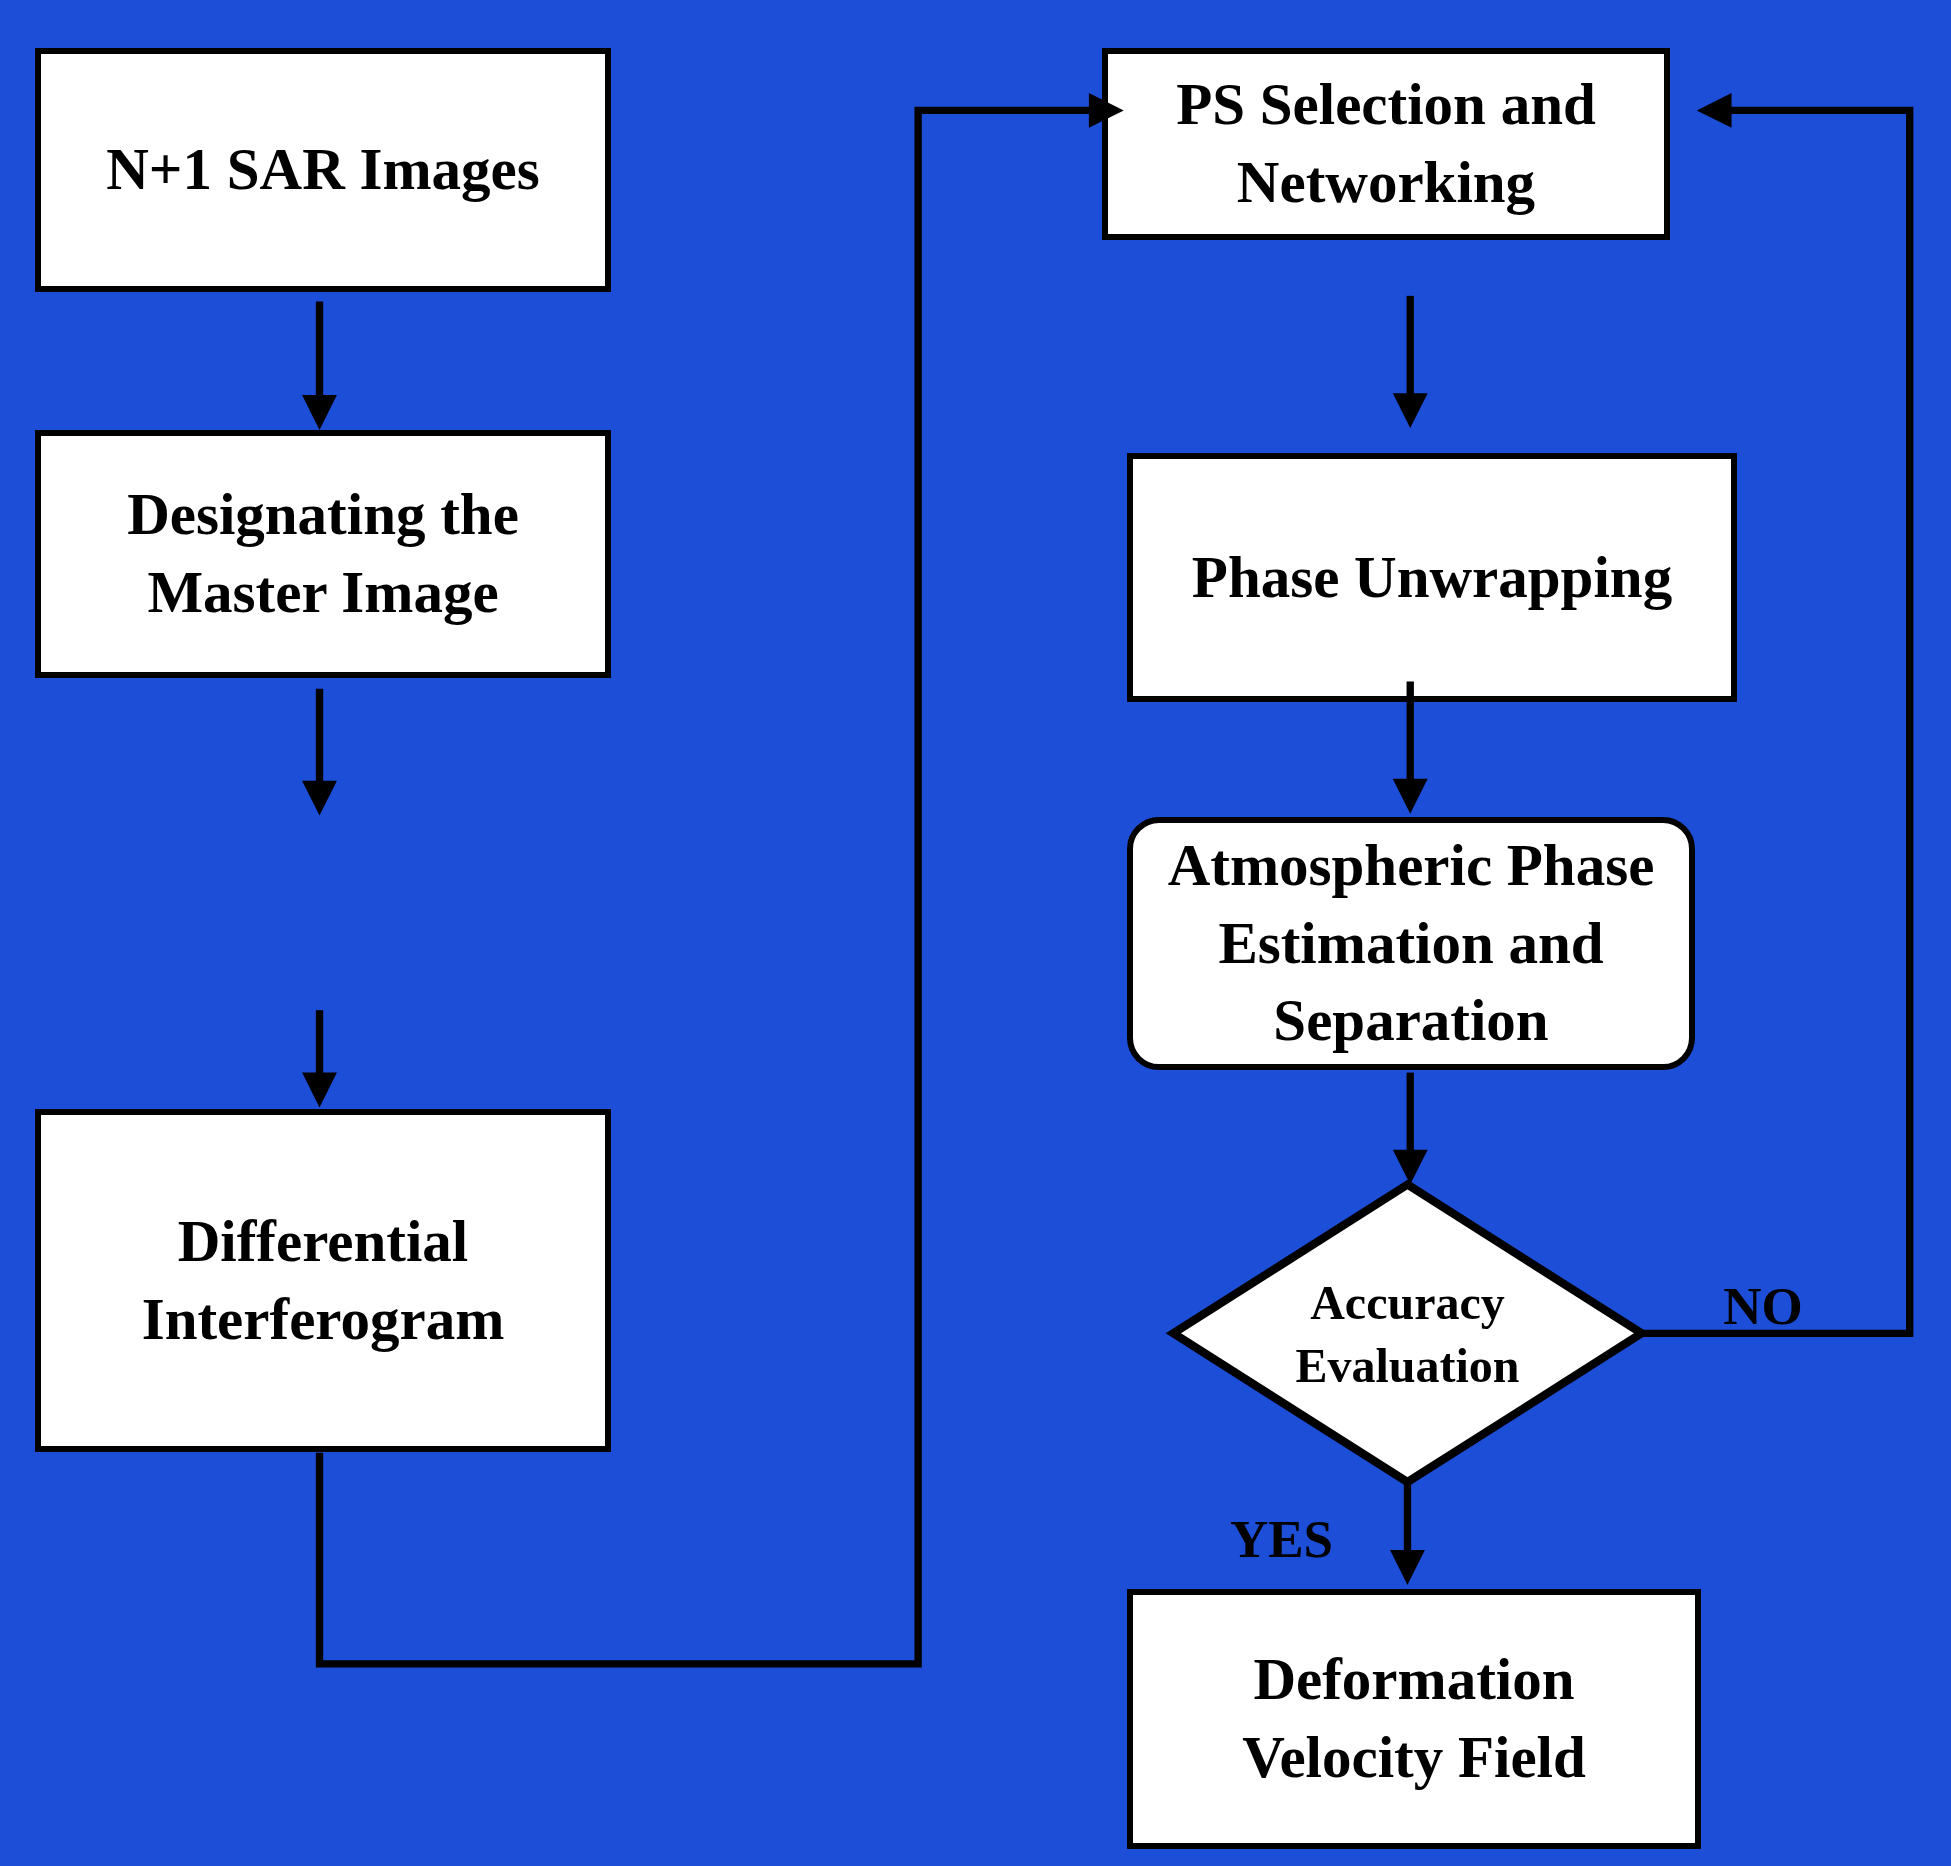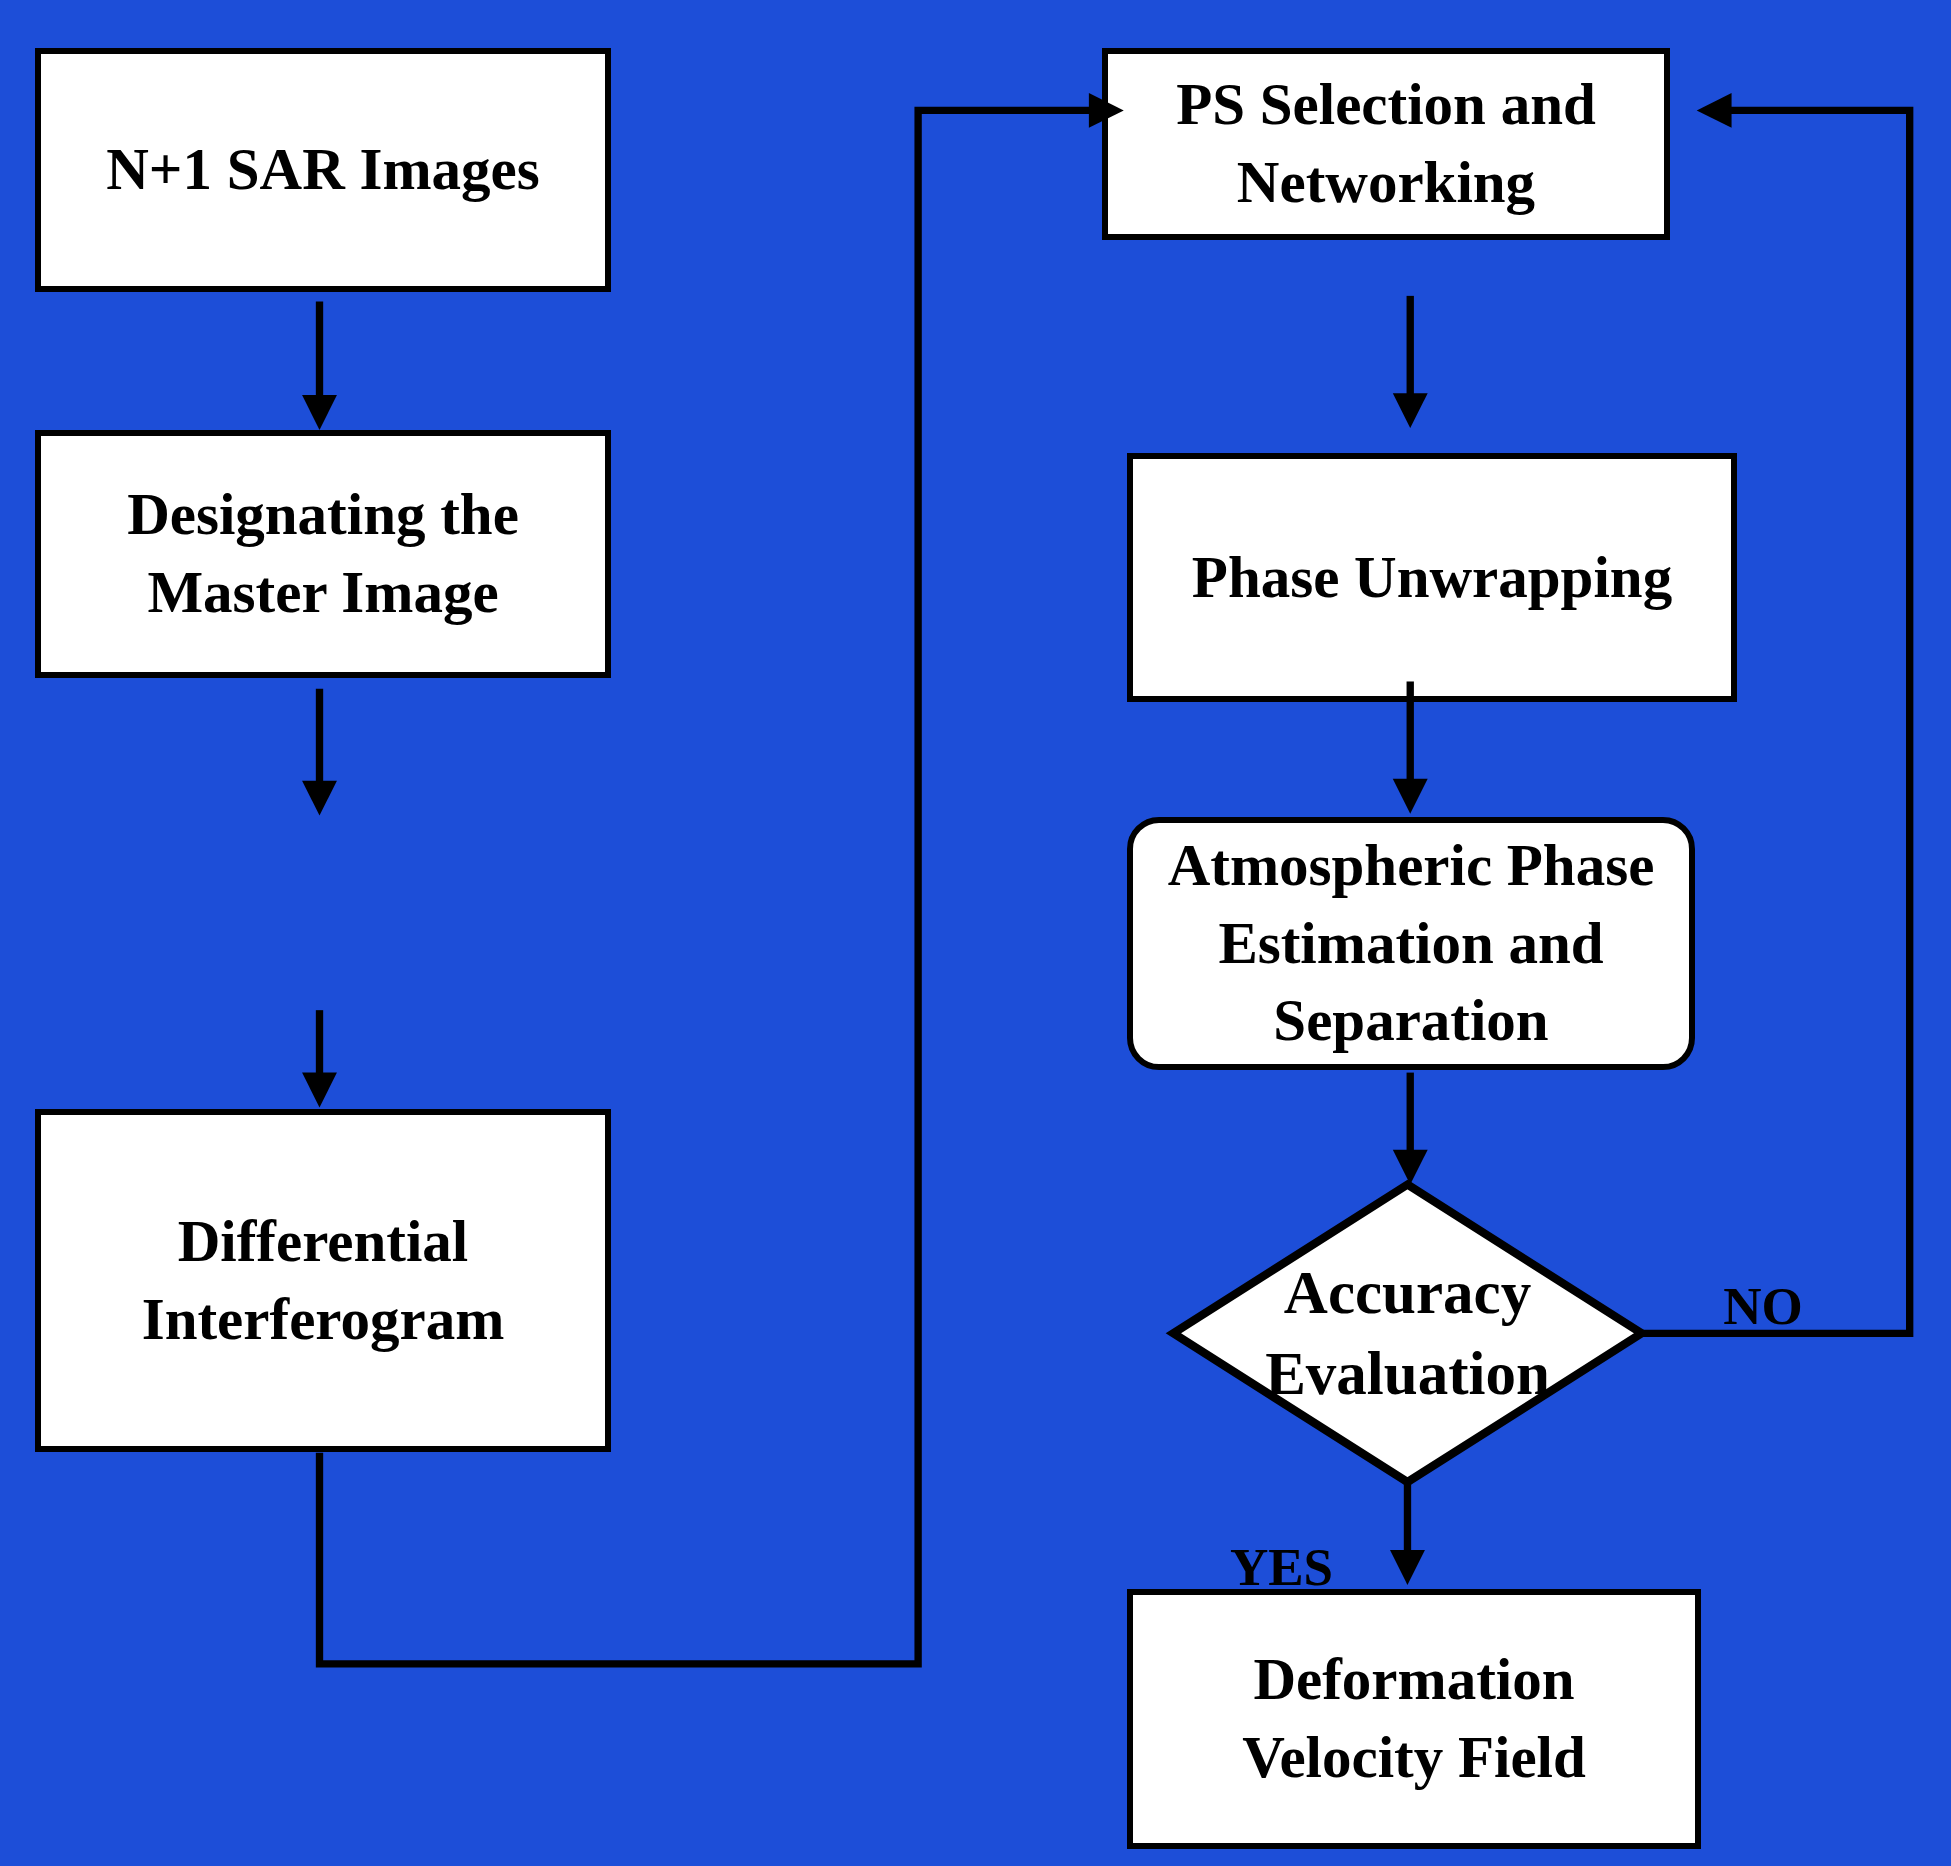--- a/index.html
+++ b/index.html
@@ -54,23 +54,23 @@
   #n-sar     { left: 35px;   top: 48px;   width: 576px; height: 244px; }
   #n-master  { left: 35px;   top: 430px;  width: 576px; height: 248px; }
   #n-reg     { left: 35px;   top: 817px;  width: 576px; height: 189px; }
   #n-diff    { left: 35px;   top: 1109px; width: 576px; height: 343px; }
   
   #n-ps      { left: 1102px; top: 48px;   width: 568px; height: 192px; }
   #n-phase   { left: 1127px; top: 431px;  width: 610px; height: 249px; margin-top: 22px; }
   #n-atmos   { left: 1127px; top: 817px;  width: 568px; height: 253px; border-radius: 32px; }
   #n-deform  { left: 1127px; top: 1589px; width: 574px; height: 260px; }
   
-  #n-accuracy { left: 1178px; top: 1226px; width: 459px; height: 216px; font-size: 61px; }
+  #n-accuracy { left: 1178px; top: 1226px; width: 459px; height: 216px; font-size: 48px; }
   
-  #lbl-yes { left: 1185px; top: 1504px; width: 193px; height: 69px; margin-top: 28px; }
+  #lbl-yes { left: 1185px; top: 1504px; width: 193px; height: 69px; }
   #lbl-no  { left: 1676px; top: 1251px; width: 174px; height: 69px; margin-top: 20px; }
 </style>
 </head>
 <body>
 
 <div class="canvas">
 
   <div class="node box" id="n-sar">N+1 SAR Images</div>
   <div class="node box" id="n-master">Designating the
 Master Image</div>

